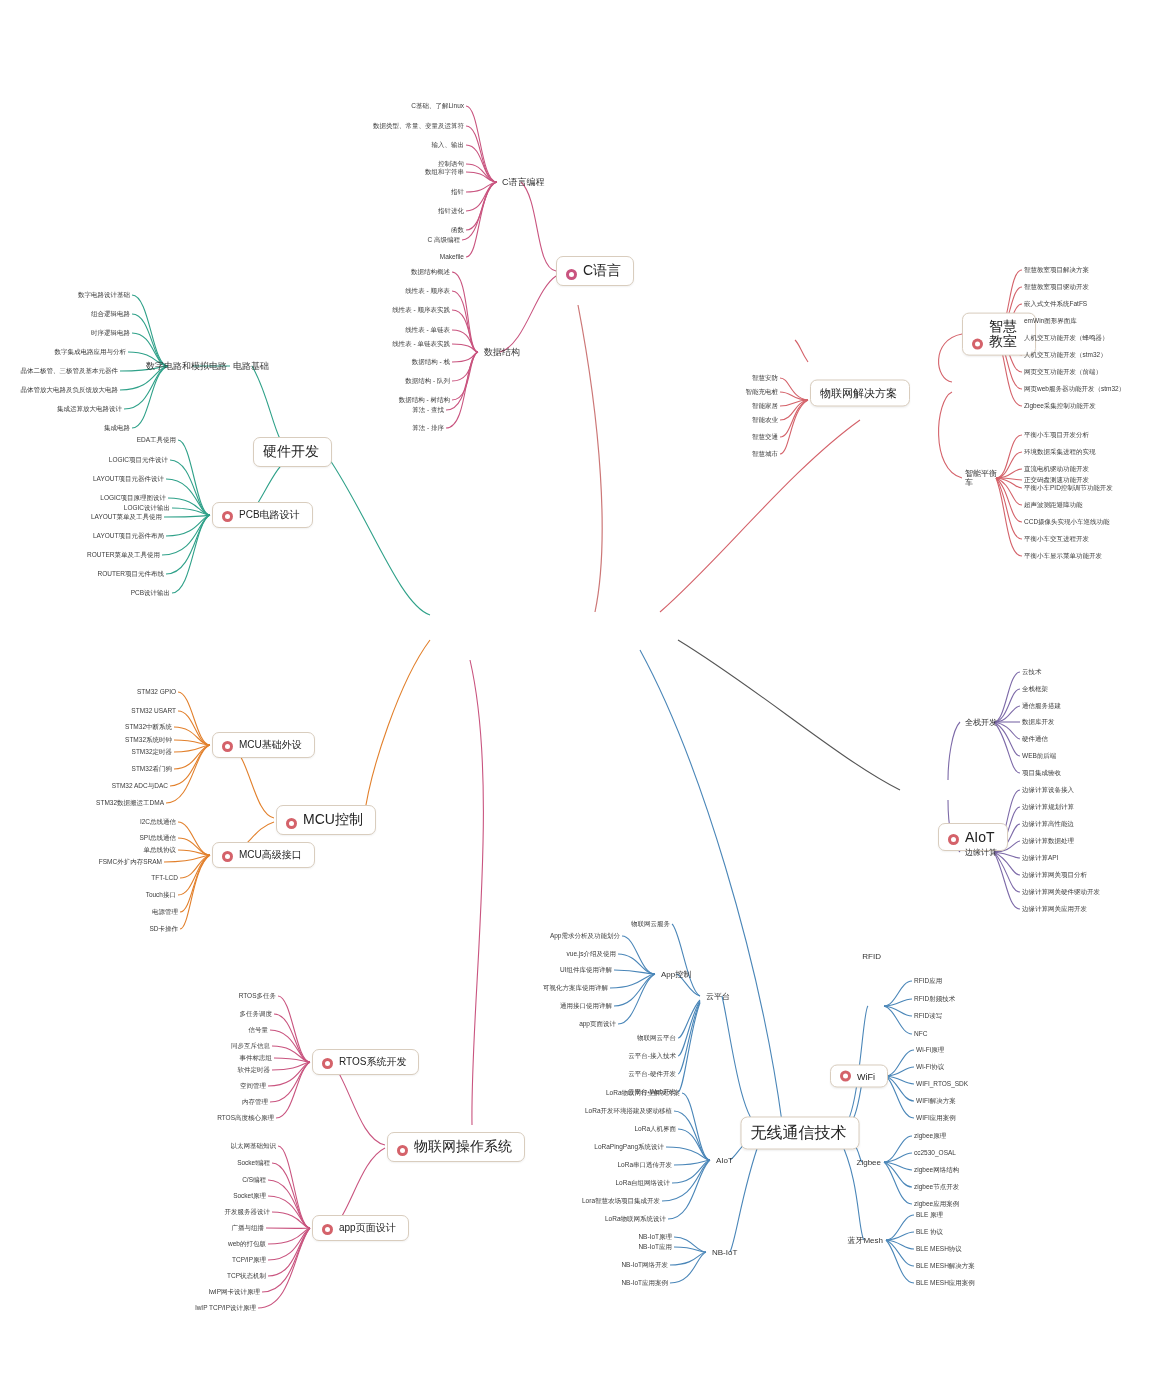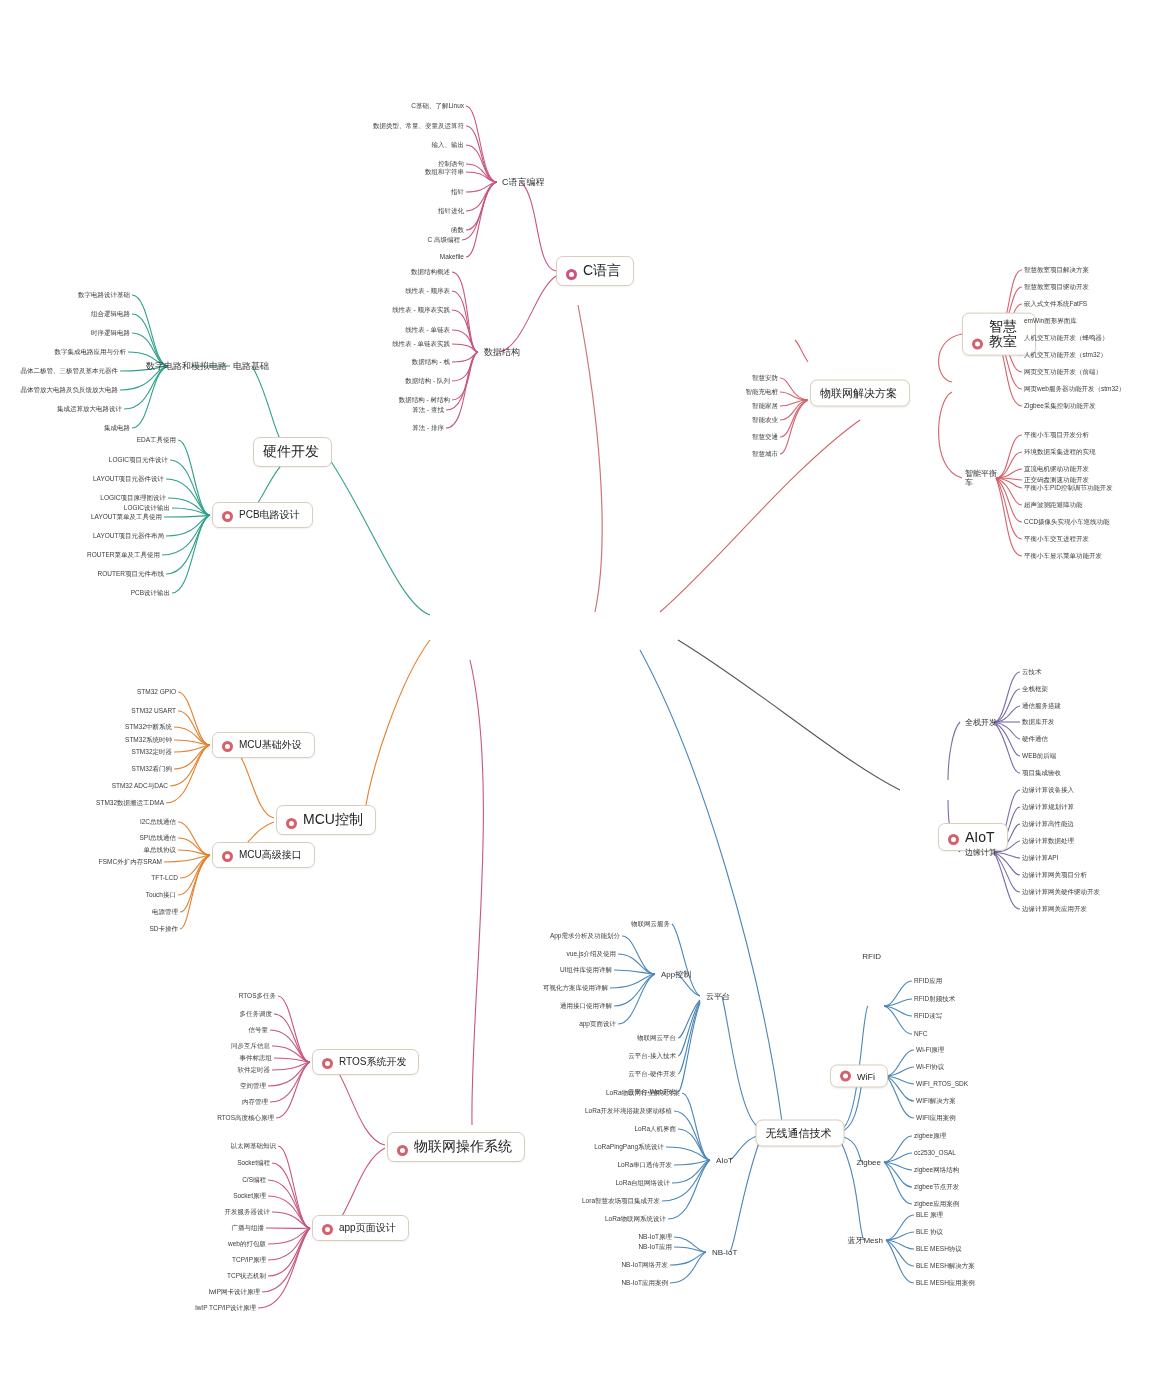--- a/index.html
+++ b/index.html
@@ -396,21 +396,21 @@
   <div class="node l3 anchorR" style="left:268px;top:1196px;">Socket原理</div>
   <div class="node l3 anchorR" style="left:272px;top:1212px;">开发服务器设计</div>
   <div class="node l3 anchorR" style="left:266px;top:1228px;">广播与组播</div>
   <div class="node l3 anchorR" style="left:268px;top:1244px;">web的打包版</div>
   <div class="node l3 anchorR" style="left:268px;top:1260px;">TCP/IP原理</div>
   <div class="node l3 anchorR" style="left:268px;top:1276px;">TCP状态机制</div>
   <div class="node l3 anchorR" style="left:262px;top:1292px;">lwIP网卡设计原理</div>
   <div class="node l3 anchorR" style="left:258px;top:1308px;">lwIP TCP/IP设计原理</div>
 
   <div class="node l1 anchorC" style="left:800px;top:1133px;">
-    <span style="font-size:11px">无线通信技术</span>
+    <span style="font-size:16px">无线通信技术</span>
   </div>
 
   <div class="node l2 sm anchorL" style="left:703px;top:996px;">云平台</div>
   <div class="node l2 sm anchorL" style="left:713px;top:1160px;">AIoT</div>
   <div class="node l2 sm anchorL" style="left:709px;top:1252px;">NB-IoT</div>
   <div class="node l2 sm anchorR" style="left:884px;top:956px;">RFID</div>
   <div class="node l1 anchorR" style="left:888px;top:1076px;">
     <span class="dot" style="background:#d4626a"></span>
     <span style="font-size:9px">WiFi</span>
   </div>

